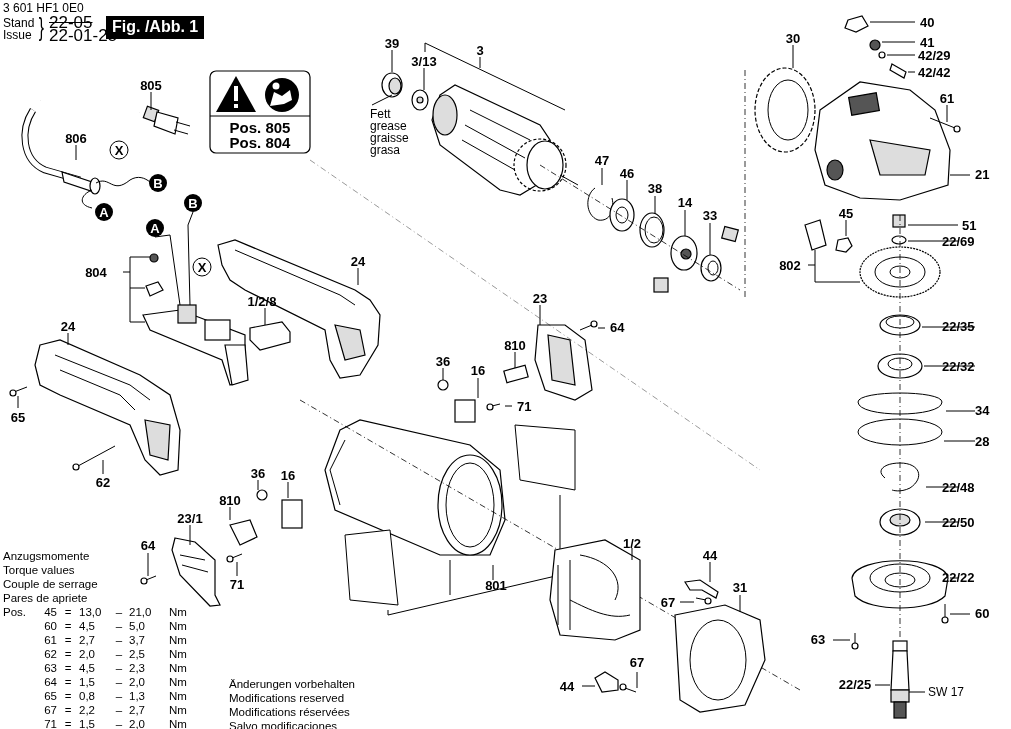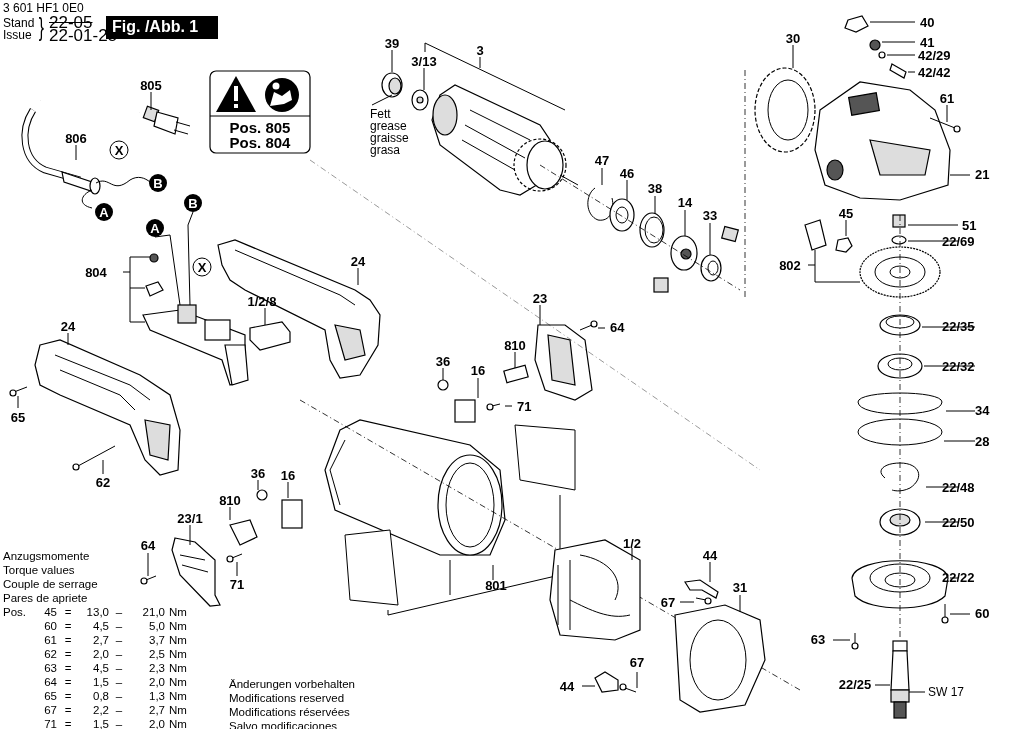--- a/index.html
+++ b/index.html
@@ -3,30 +3,30 @@
 <meta charset="utf-8">
 <style>
   html, body { margin:0; padding:0; background:#ffffff; }
   body { width:1011px; height:729px; position:relative; overflow:hidden; font-family:"Liberation Sans", sans-serif; color:#000; }
   .hdr { position:absolute; left:3px; top:2px; font-size:12px; line-height:13px; }
   .hdr .pn { display:block; }
   .stand { position:absolute; left:3px; top:17px; font-size:12px; line-height:12px; }
   .brace { position:absolute; left:37px; top:14px; font-size:26px; line-height:26px; font-weight:300; transform:scaleX(0.6); }
   .dates { position:absolute; left:49px; top:16px; font-size:17px; line-height:13px; }
   .dates .old { text-decoration:line-through; }
-  .fig { position:absolute; left:106px; top:16px; background:#000; color:#fff; font-weight:bold; font-size:16px; padding:1px 20px 2px 6px; line-height:20px; }
+  .fig { position:absolute; left:106px; top:16px; background:#000; color:#fff; font-weight:bold; font-size:16px; padding:1px 6px 2px 6px; line-height:20px; }
   .torque { position:absolute; left:3px; top:549px; font-size:11.5px; line-height:14px; }
   .torque .t { display:block; }
   .trow { display:flex; white-space:nowrap; }
   .trow .pos { width:32px; }
   .trow .n { width:22px; text-align:right; }
   .trow .eq { width:22px; text-align:center; }
-  .trow .a { width:30px; text-align:right; }
+  .trow .a { width:30px; }
   .trow .da { width:20px; text-align:center; }
-  .trow .b { width:36px; text-align:right; }
+  .trow .b { width:36px; }
   .trow .u { padding-left:4px;text-align:right; }
   .notice { position:absolute; left:229px; top:677px; font-size:11.5px; line-height:14px; }
   .notice span { display:block; }
   svg { position:absolute; left:0; top:0; }
   .lbl { font-family:"Liberation Sans", sans-serif; font-weight:bold; font-size:13px; fill:#000; }
   .lbls { font-family:"Liberation Sans", sans-serif; font-size:12px; fill:#000; }
   .ln { stroke:#000; stroke-width:1; fill:none; }
   .dash { stroke:#000; stroke-width:0.8; fill:none; stroke-dasharray:6 3 1 3; }
   .part { stroke:#000; stroke-width:1.2; fill:#fff; }
   .partg { stroke:#000; stroke-width:1.2; fill:#ddd; }

